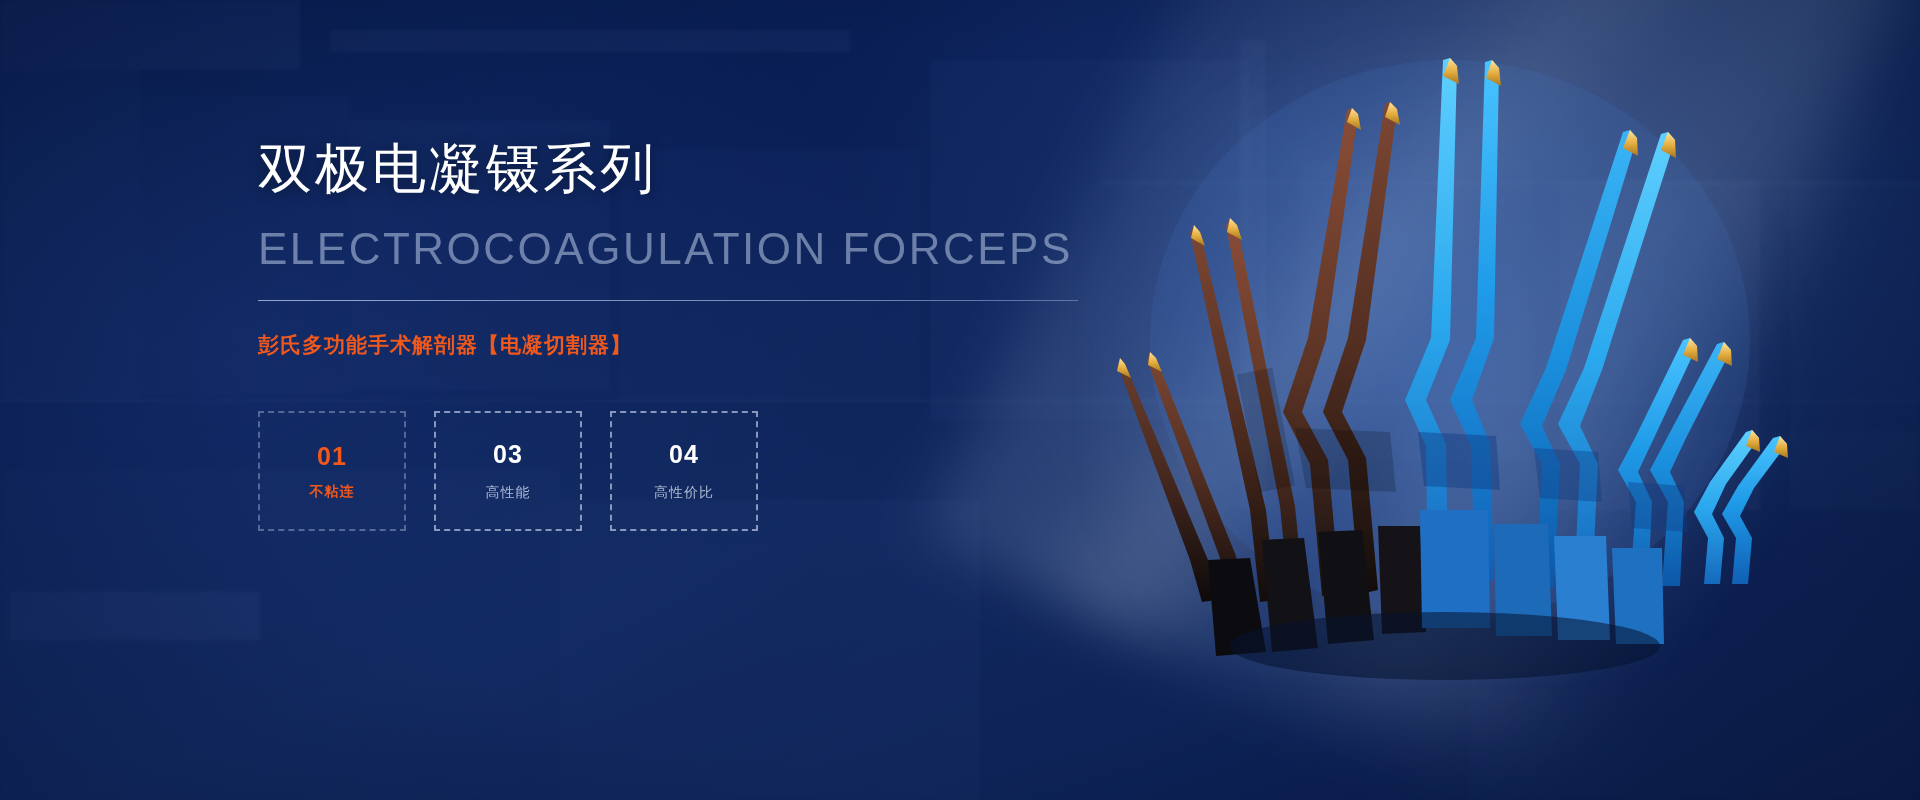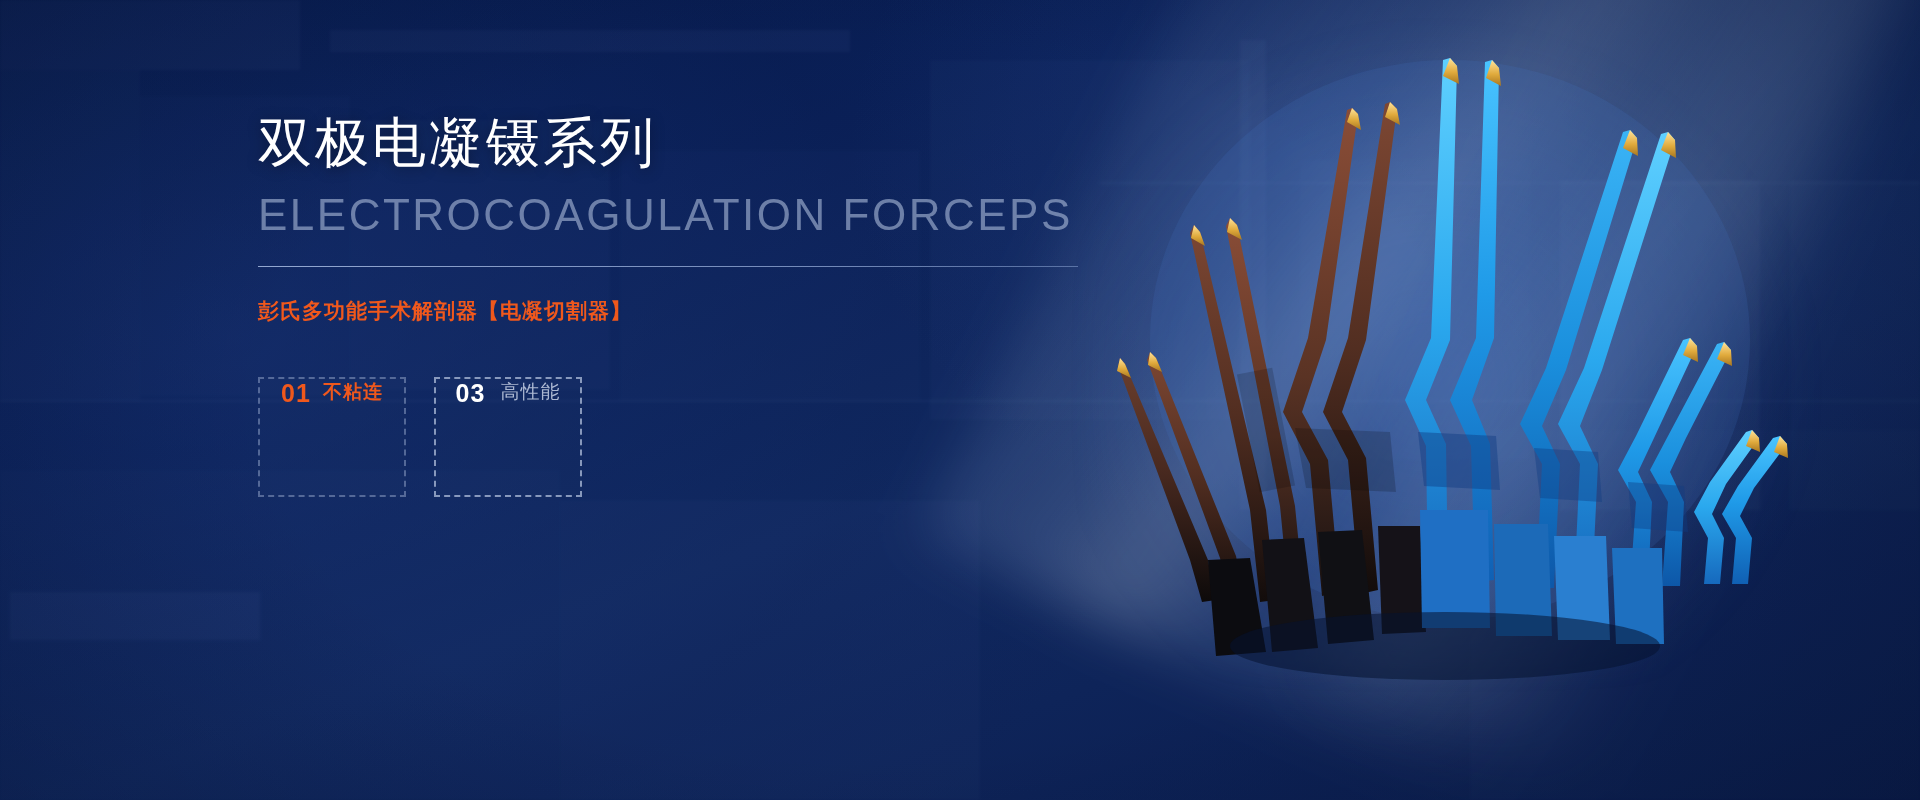--- a/index.html
+++ b/index.html
@@ -58,33 +58,33 @@
   .glow-product{
     position:absolute;
     left:1090px; top:30px;
     width:720px; height:640px;
     background:radial-gradient(ellipse at 48% 55%, rgba(92,140,220,0.30) 0%, rgba(55,95,175,0.16) 42%, rgba(0,0,0,0) 72%);
     filter:blur(12px);
     pointer-events:none;
   }
 
   
-  .content{ position:absolute; left:258px; top:112px; width:840px; z-index:8; }
+  .content{ position:absolute; left:258px; top:138px; width:840px; z-index:8; }
 
   .title-cn{
     font-size:54px;
     line-height:1.12;
     letter-spacing:3px;
     color:#ffffff;
     font-weight:400;
     text-shadow:0 2px 14px rgba(0,0,0,.40);
     font-family:"Liberation Sans","DejaVu Sans",sans-serif;
   }
   .title-en{
-    margin-top:18px;
+    margin-top:26px;
     font-size:44px;
     letter-spacing:2.5px;
     color:rgba(168,184,214,0.62);
     font-weight:300;
     font-family:"Liberation Sans","DejaVu Sans",sans-serif;
     white-space:nowrap;
   }
   .rule{
     margin-top:26px;
     width:820px; height:1px;
@@ -96,35 +96,35 @@
     letter-spacing:1px;
     color:#f0581c;
     font-weight:700;
     font-family:Liberation Sans, sans-serif;
   }
 
   
   .features{ margin-top:52px; display:flex; gap:28px; }
   .feat{
     width:148px; height:120px;
-    display:flex; flex-direction:row;
-    align-items:flex-start; justify-content:center;
+    display:flex; flex-direction:column;
+    align-items:center; justify-content:center;
     gap:12px;
     border:2px dashed rgba(190,205,235,0.38);
     background:rgba(255,255,255,0.012);
   }
   .feat.bright{ border-color:rgba(255,255,255,0.92); }
   .feat.semi  { border-color:rgba(214,226,248,0.60);gap:15px; }
   .feat-num{
     font-size:25px; font-weight:700; letter-spacing:1px;
     color:#ffffff;
     font-family:"Liberation Sans","DejaVu Sans",sans-serif;
   }
   .feat-label{
-    font-size:19px; letter-spacing:1px;
+    font-size:14px; letter-spacing:1px;
     color:rgba(206,216,236,0.82);
     font-family:Liberation Sans, sans-serif;
   }
   .feat.accent .feat-num{ color:#f0581c; }
   .feat.accent .feat-label{ color:#f0581c; font-weight:700; }
 
   
   .product{
     position:absolute;
     left:1090px; top:40px;
@@ -298,17 +298,21 @@
         <div class="feat-num">01</div>
         <div class="feat-label">不粘连</div>
       </div>
 
 
       <div class="feat semi">
         <div class="feat-num">03</div>
         <div class="feat-label">高性能</div>
       </div>
 
+      <div class="feat semi">
+        <div class="feat-num">04</div>
+        <div class="feat-label">高性价比</div>
+      </div>
 
     </div>
   </div>
 
 </div>
 
 </body></html>

